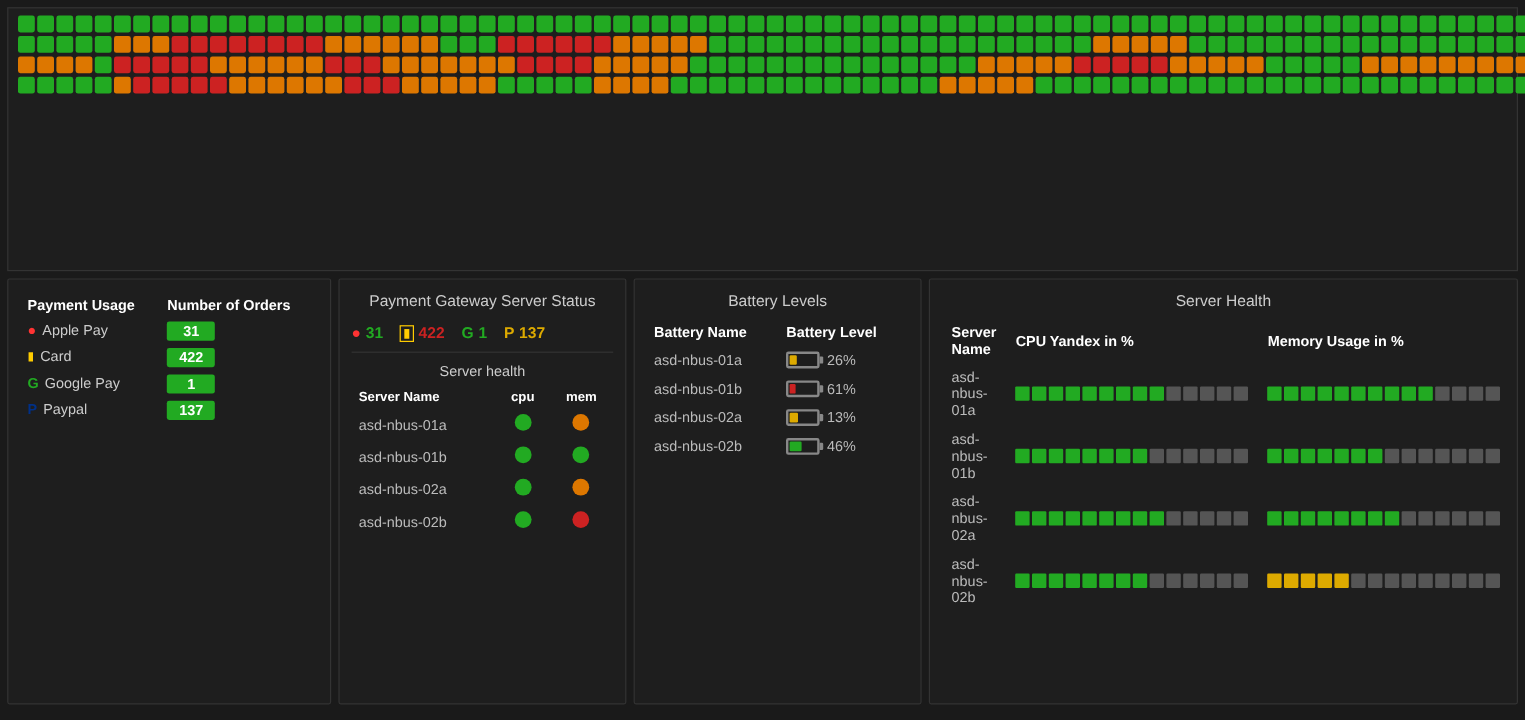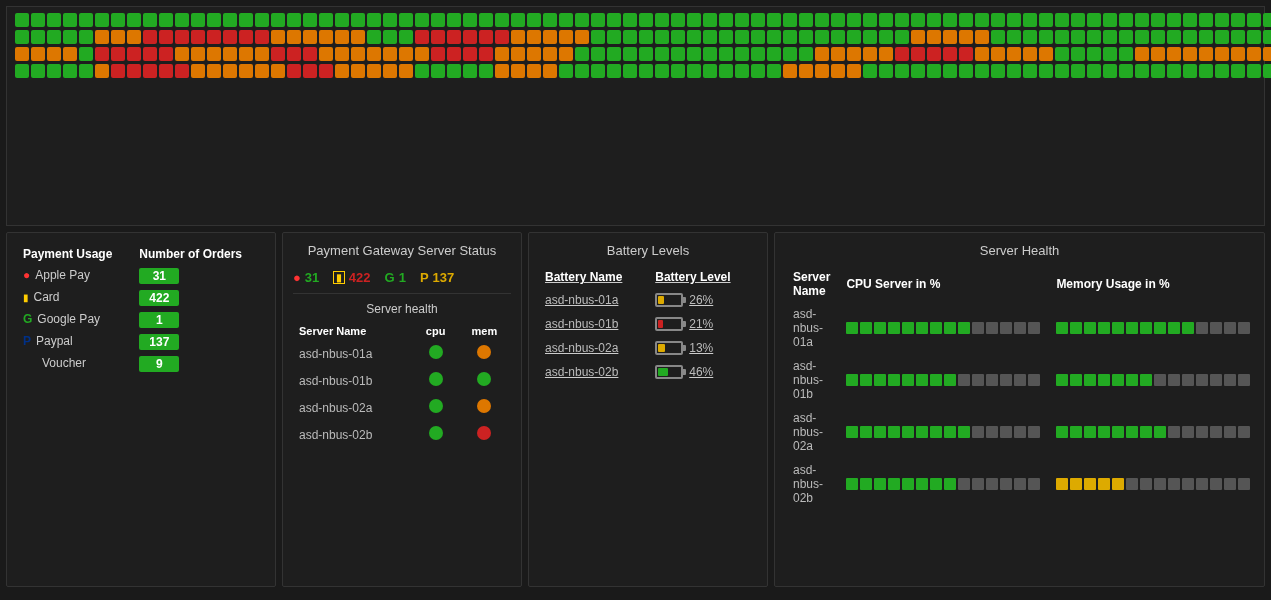--- a/index.html
+++ b/index.html
@@ -141,21 +141,21 @@
       height: 14px;
       border-radius: 50%;
       display: inline-block;
     }
     .dot-green { background: #22aa22; }
     .dot-orange { background: #dd7700; }
     .dot-red { background: #cc2222; }
 
     
     .battery-panel { width: 240px; flex-shrink: 0; }
-    .battery-table { width: 100%; border-collapse: collapse; text-decoration: underline; }
+    .battery-table { width: 100%; border-collapse: collapse; }
     .battery-table th {
       color: #fff;
       font-weight: bold;
       padding: 4px 6px;
       text-align: left;
       font-size: 12px;
     }
     .battery-table td {
       padding: 5px 6px;
       color: #bbb;
@@ -576,24 +576,20 @@
             <td style="display: flex; align-items: center; gap: 5px;"><span style="color:#ffcc00;font-size:10px;">▮</span> Card</td>
             <td><span class="badge badge-green">422</span></td>
           </tr>
           <tr>
             <td style="display: flex; align-items: center; gap: 5px;"><span style="color:#22aa22;font-size:12px;font-weight:bold;">G</span> Google Pay</td>
             <td><span class="badge badge-green">1</span></td>
           </tr>
           <tr>
             <td style="display: flex; align-items: center; gap: 5px;"><span style="color:#003087;font-size:12px;font-weight:bold;">P</span> Paypal</td>
             <td><span class="badge badge-green">137</span></td>
-          </tr>
-          <tr>
-            <td style="display: flex; align-items: center; gap: 5px;"><span style="width:14px;display:inline-block;"></span> Voucher</td>
-            <td><span class="badge badge-green">9</span></td>
           </tr>
         </tbody>
     </table>
   </div>
 
   <div class="panel gateway-panel">
     <div class="panel-title">Payment Gateway Server Status</div>
     <div class="gateway-summary" id="gateway-summary">
         <div class="gw-item">
           <span style="color:#ff3333;">●</span> 
@@ -669,21 +665,21 @@
       </div>
     </td>
           </tr>
           <tr>
             <td>asd-nbus-01b</td>
     <td>
       <div class="battery-bar-container">
         <div class="battery-icon">
           <div class="battery-fill fill-low" style="width:5px;"></div>
         </div>
-        <span>21%</span>
+        <span>61%</span>
       </div>
     </td>
           </tr>
           <tr>
             <td>asd-nbus-02a</td>
     <td>
       <div class="battery-bar-container">
         <div class="battery-icon">
           <div class="battery-fill fill-med" style="width:7px;"></div>
         </div>
@@ -705,21 +701,21 @@
         </tbody>
     </table>
   </div>
 
   <div class="panel server-health-panel">
     <div class="panel-title">Server Health</div>
     <table class="health-table">
       <thead>
         <tr>
           <th>Server Name</th>
-          <th>CPU Server in %</th>
+          <th>CPU Yandex in %</th>
           <th>Memory Usage in %</th>
         </tr>
       </thead>
       <tbody id="health-tbody">
           <tr>
             <td>asd-nbus-01a</td>
     <td>
               <div class="seg-bar">
                 <div class="seg seg-green"></div>
                 <div class="seg seg-green"></div>

